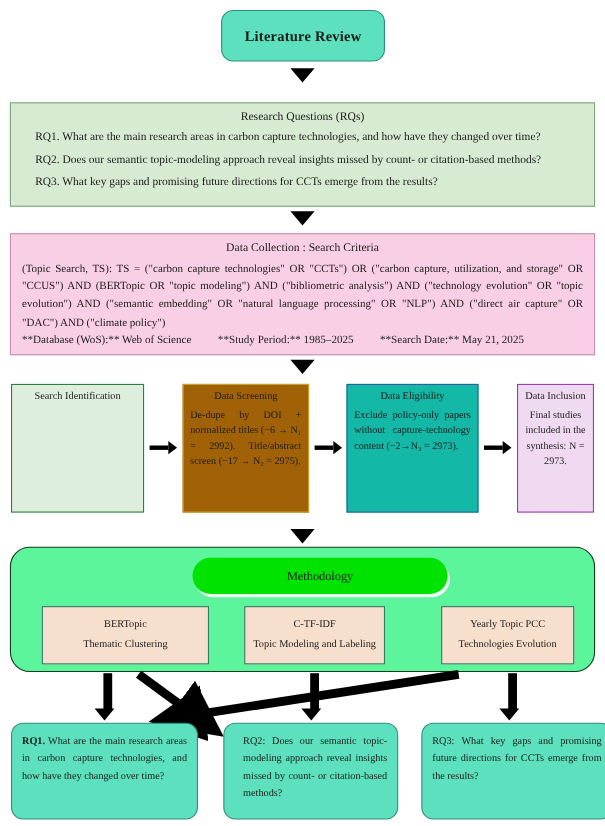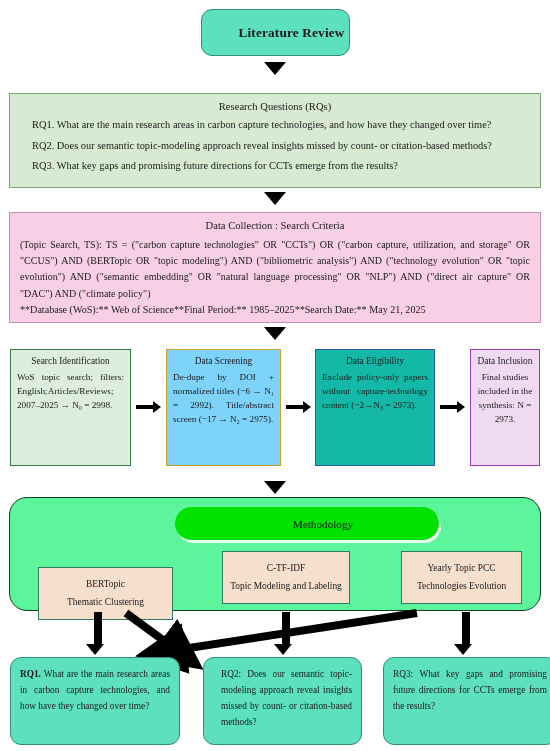--- a/index.html
+++ b/index.html
@@ -8,21 +8,21 @@
     background:#ffffff;
     font-family:"Liberation Serif","DejaVu Serif",serif;
     color:#1a1a1a;
     position:relative;
     overflow:hidden;
   }
   .stage{position:relative;width:550px;height:751px;}
 
   
   .node{position:absolute;box-sizing:border-box;}
-  .center{display:flex;align-items:center;justify-content:center;text-align:center;padding-left:32px;}
+  .center{display:flex;align-items:center;justify-content:center;text-align:center;}
 
   
   #lit-review{
     left:201px;top:9px;width:149px;height:47px;
     background:#5ce0bd;border:1.4px solid #2f8f7a;border-radius:11px;
     font-weight:bold;font-size:13.2px;letter-spacing:.2px;
   }
 
   
   .tri-down{
@@ -53,37 +53,37 @@
     padding:7px 10px 0 10px;
   }
   #dc-panel .panel-title{
     text-align:center;font-size:10.6px;margin-bottom:6px;
   }
   #dc-panel .dc-body{
     font-size:10px;line-height:1.62;text-align:justify;
   }
   #dc-panel .dc-tail{
     font-size:10.1px;line-height:1.62;
-    display:flex;justify-content:flex-start;white-space:nowrap;
+    display:flex;justify-content:flex-start;gap:24px;white-space:nowrap;
   }
 
   
   .prisma{
     position:absolute;box-sizing:border-box;
     padding:4px 6px 0 6px;
     font-size:9.2px;line-height:1.52;
   }
   .prisma .p-title{text-align:center;margin-bottom:3px;font-size:9.4px;}
   .prisma .p-body{text-align:justify;}
   .prisma .p-body.ctr{text-align:center;}
 
   #p-identification{left:10px;top:349px;width:121px;height:117px;
      background:#ddeedd;border:1.8px solid #2e7d43;}
   #p-screening{left:166px;top:349px;width:115px;height:117px;
-     background:#7dd3fc;border:1.8px solid #c8a02a;}
+     background:#a16207;border:1.8px solid #c8a02a;}
   #p-eligibility{left:315px;top:349px;width:120px;height:117px;
      background:#14b8a6;border:1.8px solid #2c5f9e;}
   #p-inclusion{left:470px;top:349px;width:70px;height:117px;
      background:#f0daf2;border:1.8px solid #9b3bbd;}
 
   
   .arrow-right{position:absolute;height:0;width:0;}
   .arrow-right .shaft{
     position:absolute;left:0;top:-2.4px;height:4.8px;background:#000;
   }
@@ -104,21 +104,21 @@
     background:#00e300;border-radius:17px;
     box-shadow:2px 3px 0 rgba(255,255,255,.85);
     font-size:11.2px;
   }
   .meth-box{
     position:absolute;box-sizing:border-box;
     background:#f7dfcd;border:1.4px solid #2f7a63;
     display:flex;flex-direction:column;align-items:center;justify-content:center;
     text-align:center;font-size:9.4px;line-height:1.85;
   }
-  #mb-1{left:38px;top:551px;width:135px;height:53px;margin-top:16px;}
+  #mb-1{left:38px;top:551px;width:152px;height:53px;}
   #mb-2{left:222px;top:551px;width:128px;height:53px;}
   #mb-3{left:401px;top:551px;width:121px;height:53px;}
 
   
   .rq-box{
     position:absolute;box-sizing:border-box;
     background:#5ce0bd;border:1.4px solid #2f8f7a;border-radius:11px;
     padding:9px 9px 0 9px;
     font-size:9.3px;line-height:1.72;text-align:justify;
   }
@@ -160,35 +160,34 @@
 
   <div class="node" id="dc-panel">
     <div class="panel-title">Data Collection : Search Criteria</div>
     <div class="dc-body">(Topic Search, TS): TS = ("carbon capture technologies" OR "CCTs") OR ("carbon capture, utilization, and storage" OR "CCUS") AND (BERTopic OR "topic modeling") AND ("bibliometric analysis") AND ("technology evolution" OR "topic evolution") AND ("semantic embedding" OR "natural language processing" OR "NLP") AND ("direct air capture" OR "DAC") AND ("climate policy")</div>
     <div class="dc-tail">
       <span>
         <span>**Database (WoS):**</span>
         <span>Web of Science</span>
       </span>
       <span>
-        <span>**Final Period:**</span>
+        <span>**Study Period:**</span>
         <span>1985–2025</span>
       </span>
       <span>
         <span>**Search Date:**</span>
         <span>May 21, 2025</span>
       </span>
     </div>
   </div>
 
   <div class="tri-down" style="left:264px;top:327px;"></div>
 
   <div class="prisma" id="p-identification">
     <div class="p-title">Search Identification</div>
-    <div class="p-body">WoS topic search; filters: English;Articles/Reviews; 2007–2025 → N₀ = 2998.</div>
   </div>
 
   <div class="arrow-right" style="left:136px;top:407px;">
     <div class="shaft" style="width:17px;"></div>
     <div class="head" style="left:17px;"></div>
   </div>
 
   <div class="prisma" id="p-screening">
     <div class="p-title">Data Screening</div>
     <div class="p-body">De-dupe by DOI + normalized titles (−6 → N₁ = 2992). Title/abstract screen (−17 → N₂ = 2975).</div>

